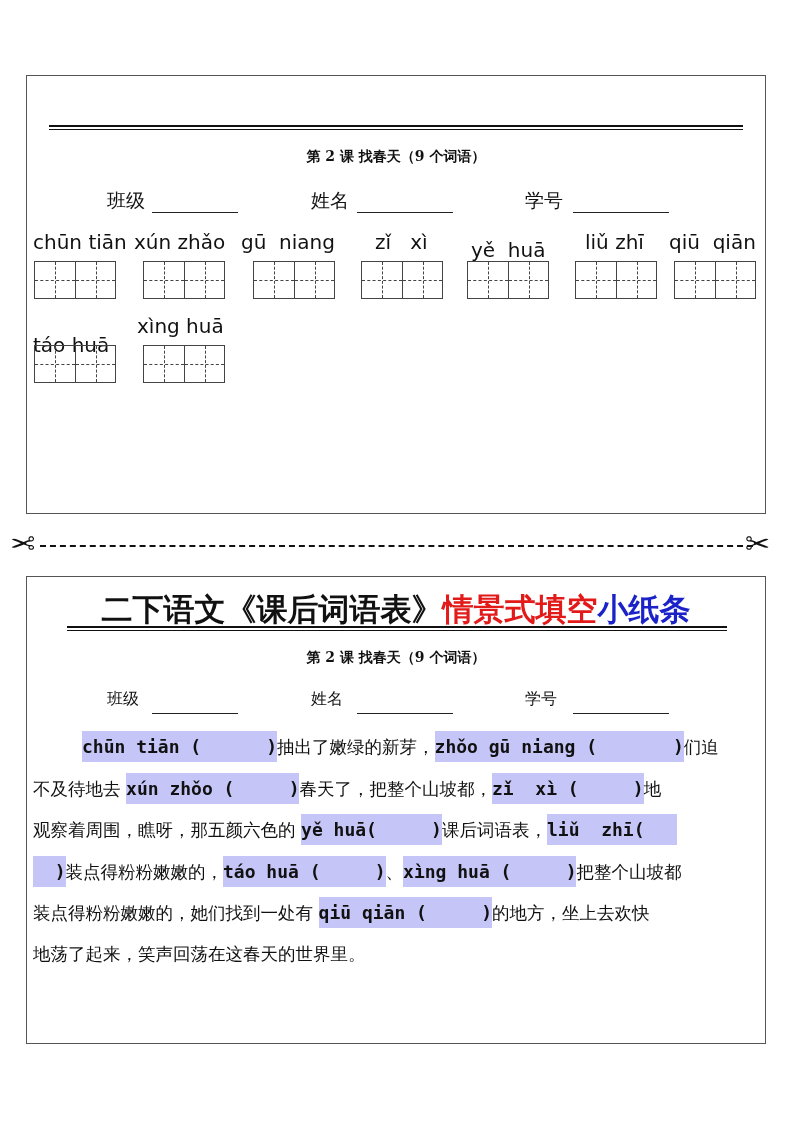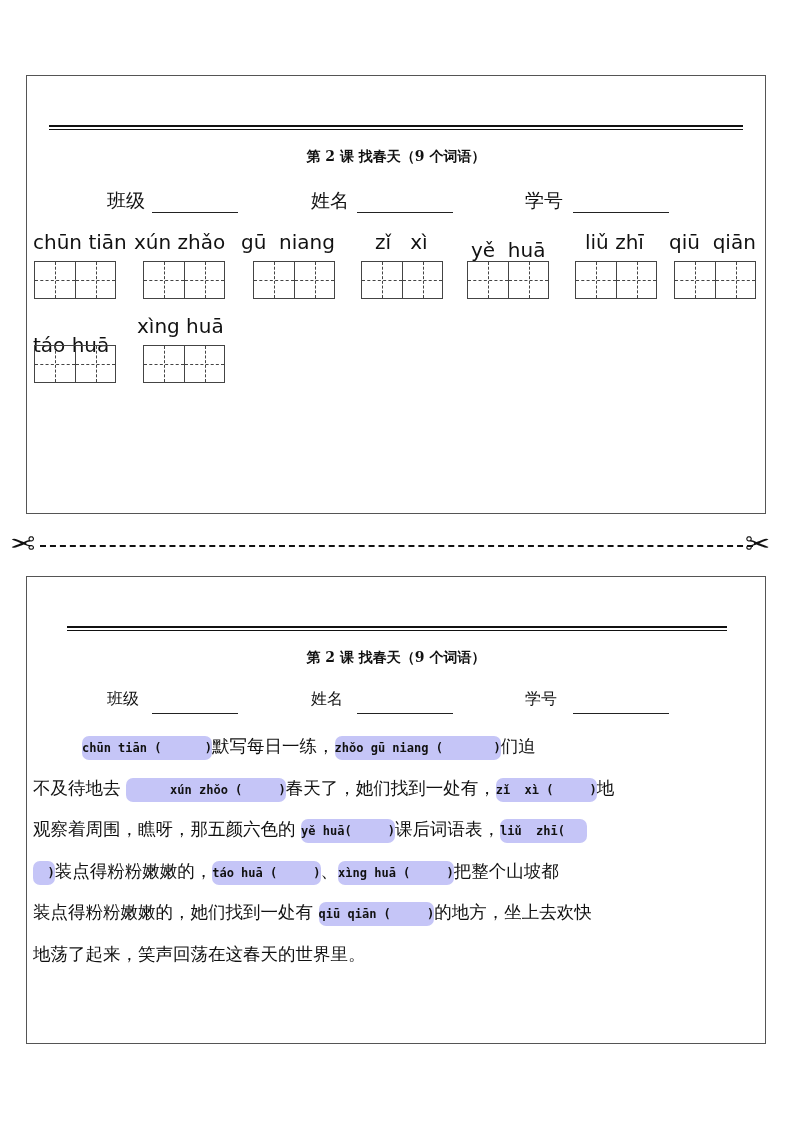--- a/index.html
+++ b/index.html
@@ -27,21 +27,21 @@
   .cell + .cell { border-left:1.5px solid #444; }
   .cell::before { content:""; position:absolute; left:50%; top:0; bottom:0; border-left:1px dashed #444; }
   .cell::after { content:""; position:absolute; top:50%; left:0; right:0; border-top:1px dashed #444; }
 
   .cutline { position:absolute; top:545px; left:40px; right:40px; border-top:2.5px dashed #111; }
   .scissors { position:absolute; top:529px; font-size:30px; line-height:30px; color:#111; font-family:"DejaVu Sans", sans-serif; }
 
   .para { position:absolute; left:33px; width:728px; font-size:17.5px; line-height:41.5px; }
   .line { position:absolute; left:0; white-space:nowrap; }
   .hl { background:#c5c5f7; padding:5px 0; }
-  .py { font-family:"DejaVu Sans Mono", monospace; font-weight:bold; font-size:12px;border-radius:7px; }
+  .py { font-family:"DejaVu Sans Mono", monospace; font-weight:bold; font-size:18px; }
 </style>
 </head>
 <body>
 
 <div class="panel" id="panel1">
   <div class="title-rule" style="left:22px; width:694px; top:49px;"></div>
   <div class="subtitle" style="top:72px;">第 2 课  找春天（9 个词语）</div>
 
   <div>
     <span class="info-label" style="left:80px; top:112px; font-size:19px;">班级</span>
@@ -118,39 +118,42 @@
   </div>
 </div>
 
 <div>
   <span class="scissors" style="left:10px; transform:scaleX(-1);">✂</span>
   <div class="cutline"></div>
   <span class="scissors" style="left:745px;">✂</span>
 </div>
 
 <div class="panel" id="panel2">
+  <div class="title" style="top:12px;">
+    <span class="black">二下语文《课后词语表》</span><span class="red">情景式填空</span><span class="blue">小纸条</span>
+  </div>
   <div class="title-rule" style="left:40px; width:660px; top:49px;"></div>
   <div class="subtitle" style="top:72px;">第 2 课  找春天（9 个词语）</div>
 
   <div>
     <span class="info-label" style="left:80px; top:112px;">班级</span>
     <div class="info-line" style="left:125px; top:136px; width:86px;"></div>
     <span class="info-label" style="left:284px; top:112px;">姓名</span>
     <div class="info-line" style="left:330px; top:136px; width:96px;"></div>
     <span class="info-label" style="left:498px; top:112px;">学号</span>
     <div class="info-line" style="left:546px; top:136px; width:96px;"></div>
   </div>
 </div>
 
 <div class="para" style="top:726px;">
   <div class="line" style="top:0; left:49px;">
-    <span class="hl py" style="white-space: pre;">chūn tiān (      )</span><span>默写每日一练，</span><span class="hl py" style="white-space: pre;">zhǒo gū niang (       )</span><span>们迫</span>
+    <span class="hl py" style="white-space: pre;">chūn tiān (      )</span><span>抽出了嫩绿的新芽，</span><span class="hl py" style="white-space: pre;">zhǒo gū niang (       )</span><span>们迫</span>
   </div>
   <div class="line" style="top:41.5px;">
-    <span>不及待地去 </span><span class="hl py" style="white-space: pre; padding-left: 44px;">xún zhǒo (     )</span><span>春天了，她们找到一处有，</span><span class="hl py" style="white-space: pre;">zǐ  xì (     )</span><span>地</span>
+    <span>不及待地去 </span><span class="hl py" style="white-space: pre;">xún zhǒo (     )</span><span>春天了，把整个山坡都，</span><span class="hl py" style="white-space: pre;">zǐ  xì (     )</span><span>地</span>
   </div>
   <div class="line" style="top:83px;">
     <span>观察着周围，瞧呀，那五颜六色的 </span><span class="hl py" style="white-space: pre;">yě huā(     )</span><span>课后词语表，</span><span class="hl py" style="white-space: pre;">liǔ  zhī(   </span>
   </div>
   <div class="line" style="top:124.5px;">
     <span class="hl py" style="white-space:pre;">  )</span><span>装点得粉粉嫩嫩的，</span><span class="hl py" style="white-space: pre;">táo huā (     )</span><span>、</span><span class="hl py" style="white-space: pre;">xìng huā (     )</span><span>把整个山坡都</span>
   </div>
   <div class="line" style="top:166px;">
     <span>装点得粉粉嫩嫩的，她们找到一处有 </span><span class="hl py" style="white-space: pre;">qiū qiān (     )</span><span>的地方，坐上去欢快</span>
   </div>

